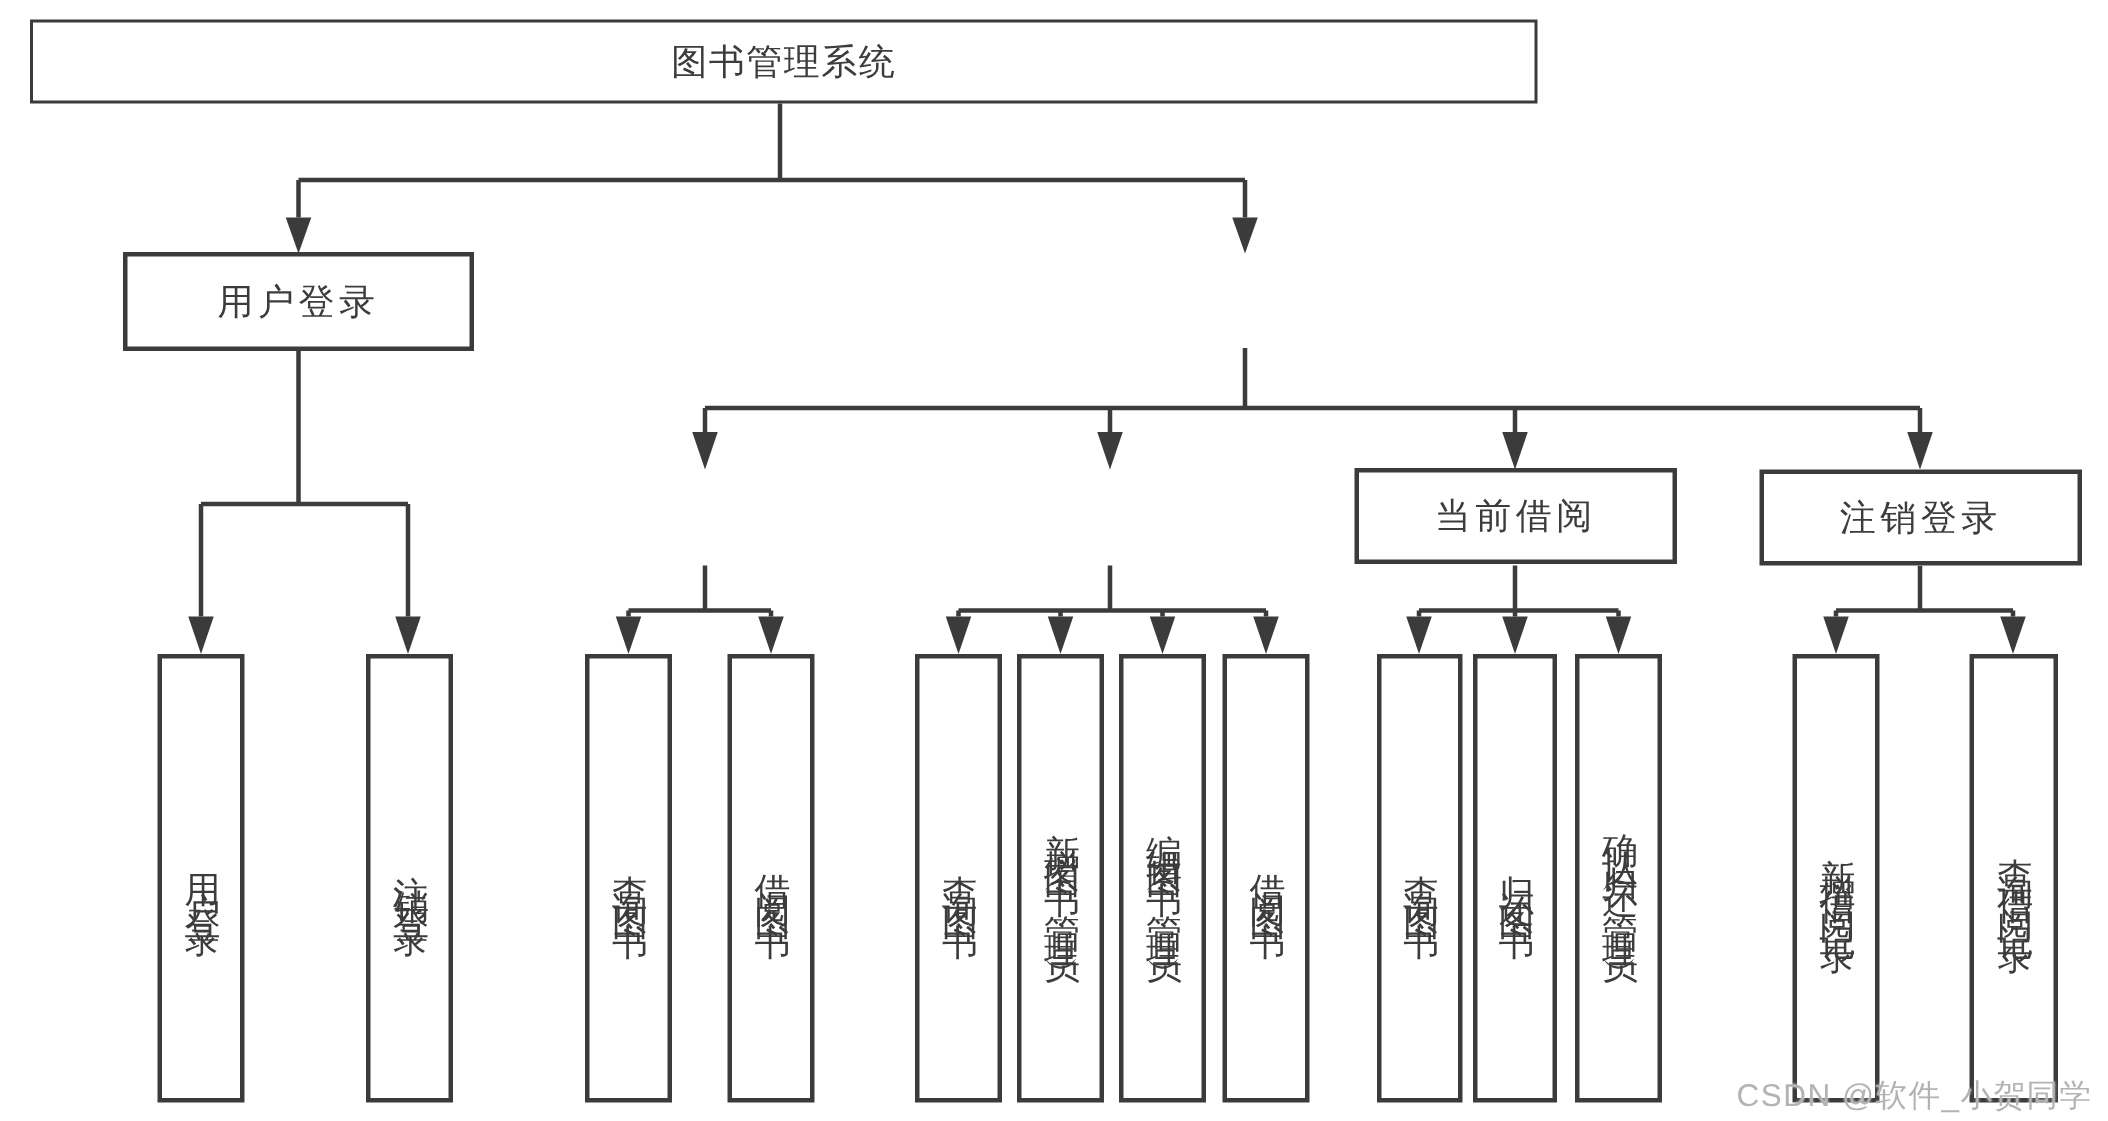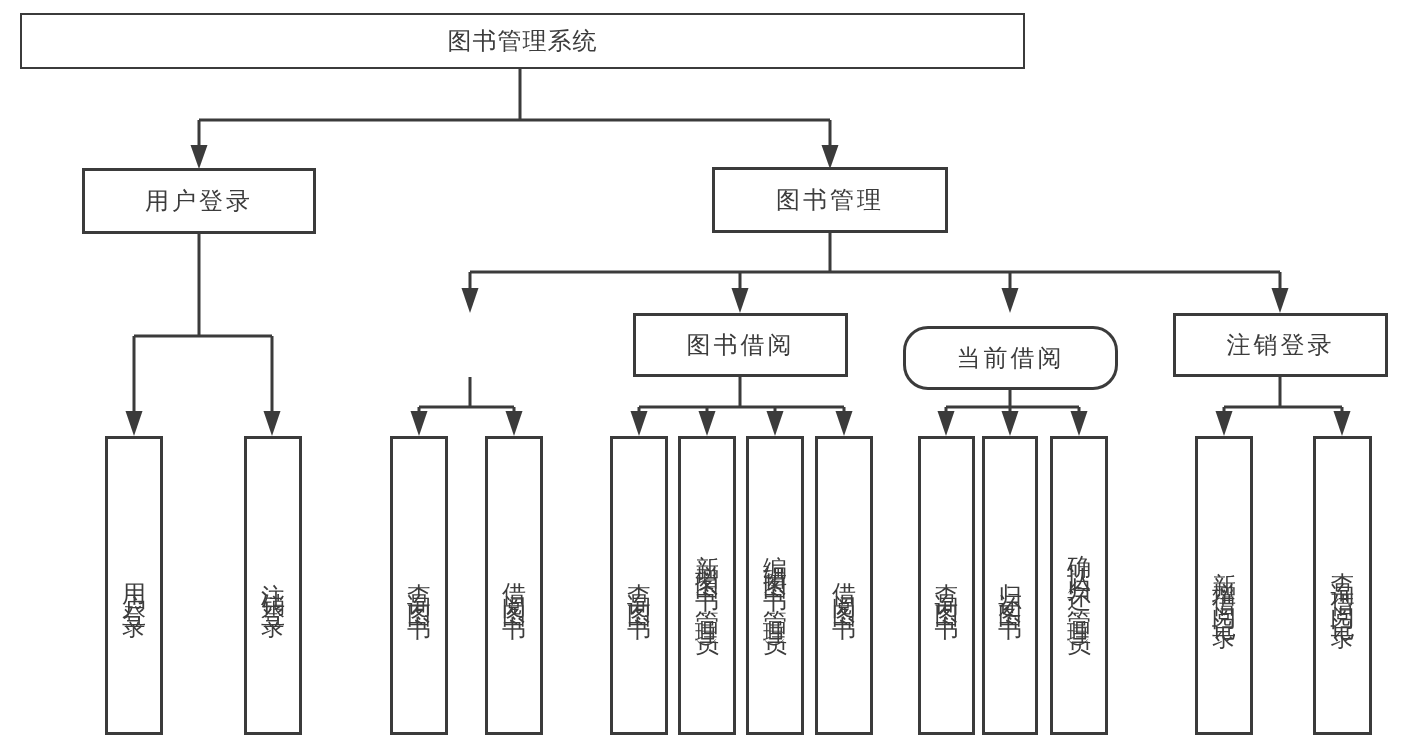--- a/index.html
+++ b/index.html
@@ -110,24 +110,22 @@
       <polygon points="1070.5,411 1087.5,411 1079,436"></polygon>
 
       <polygon points="1215.5,411 1232.5,411 1224,436"></polygon>
       <polygon points="1333.5,411 1350.5,411 1342,436"></polygon>
     </g>
   </svg>
 
   <div class="node root" style="left:20px; top:13px; width:1005px; height:56px;">图书管理系统</div>
 
   <div class="node hbox" style="left:82px; top:168px; width:234px; height:66px;">用户登录</div>
-  <div class="node hbox" style="left:712px; top:167px; width:236px; height:66px;">图书管理</div>
 
-  <div class="node hbox" style="left:633px; top:313px; width:215px; height:64px;">图书借阅</div>
-  <div class="node hbox" style="left:903px; top:326px; width:215px; height:64px;border-radius:25px;">当前借阅</div>
+  <div class="node hbox" style="left:903px; top:312px; width:215px; height:64px;">当前借阅</div>
   <div class="node hbox" style="left:1173px; top:313px; width:215px; height:64px;">注销登录</div>
 
   <div class="node vbox" style="left:105px; top:436px; width:58px; height:299px;">
     <span class="vtext">用户登录</span>
   </div>
   <div class="node vbox" style="left:244px; top:436px; width:58px; height:299px;">
     <span class="vtext">注销登录</span>
   </div>
 
   <div class="node vbox" style="left:390px; top:436px; width:58px; height:299px;">
@@ -160,14 +158,15 @@
     <span class="vtext">确认归还（管理员）</span>
   </div>
 
   <div class="node vbox" style="left:1195px; top:436px; width:58px; height:299px;">
     <span class="vtext">新增借阅记录</span>
   </div>
   <div class="node vbox" style="left:1313px; top:436px; width:59px; height:299px;">
     <span class="vtext">查询借阅记录</span>
   </div>
 
+  <div class="watermark">CSDN @软件_小贺同学</div>
 
 </div>
 
 </body></html>

